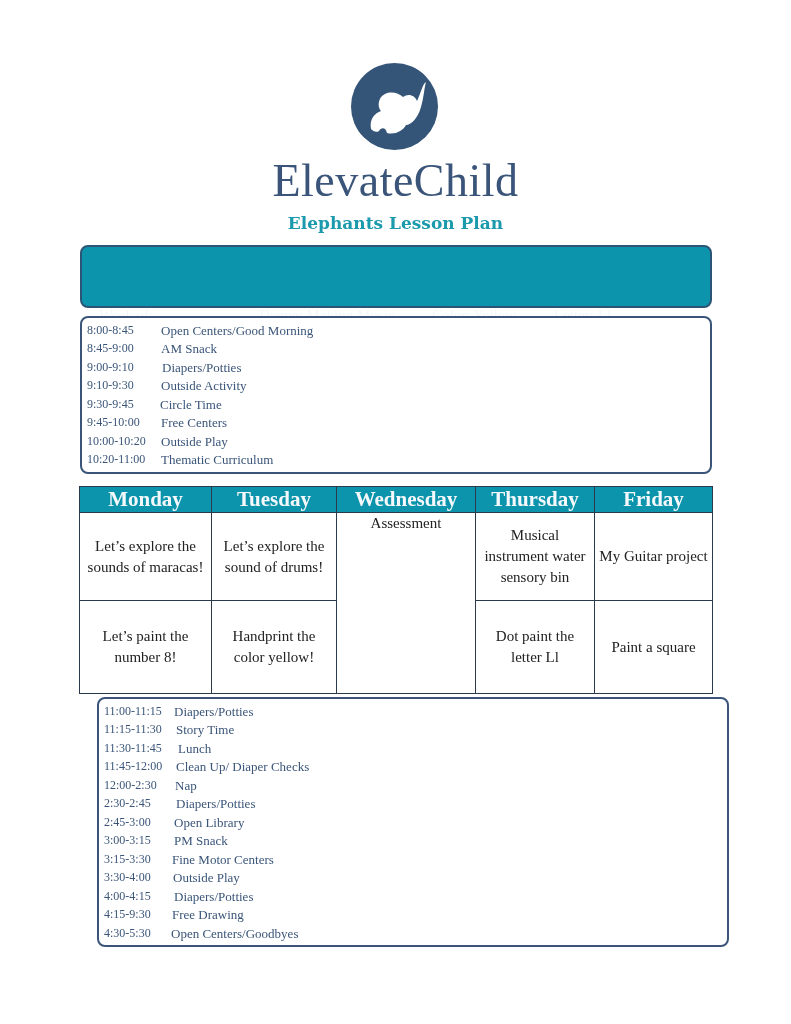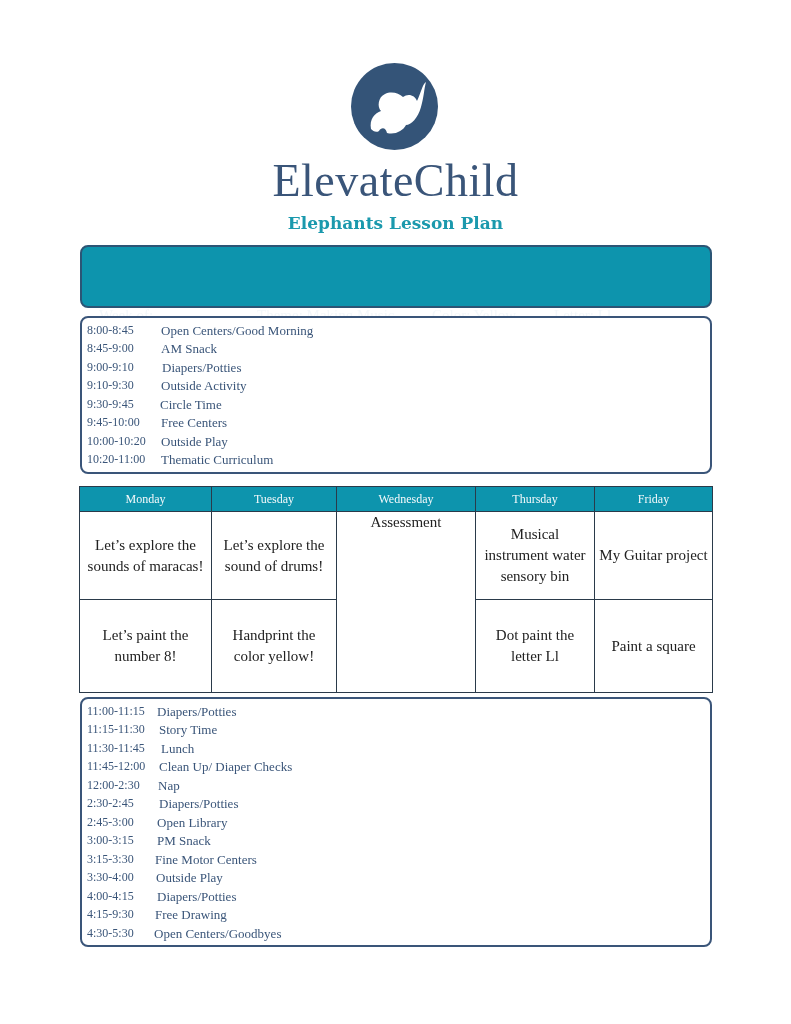--- a/index.html
+++ b/index.html
@@ -17,21 +17,21 @@
       font-family: "Liberation Serif", "DejaVu Serif", serif; font-size: 15px; }
     .info-box span { position: absolute; white-space: nowrap; margin-top: 48px; }
 
     .sched { position: absolute; left: 80px; width: 632px; border: 2px solid #3a5579; border-radius: 8px; background: #fff; }
     .sched .row { position: absolute; left: 5px; font-family: "Liberation Serif", "DejaVu Serif", serif; color: #3a5579; white-space: nowrap; }
     .sched .time { position: absolute; left: 0; font-size: 12px; }
     .sched .act { position: absolute; font-size: 13px; }
 
     table.week { position: absolute; left: 79px; top: 486px; width: 633px; border-collapse: collapse;
       font-family: "Liberation Serif", "DejaVu Serif", serif; table-layout: fixed; }
-    table.week th { background: #0d94ad; color: #f5f9fb; font-weight: normal; font-size: 12px; height: 25px;
+    table.week th { background: #0d94ad; color: #f5f9fb; font-weight: bold; font-size: 21px; height: 25px;
       border: 1px solid #2a3a4a; }
     table.week td { border: 1px solid #2a3a4a; text-align: center; vertical-align: middle; color: #222;
       font-size: 15px; line-height: 21px; padding: 0 4px; }
   </style>
 </head>
 <body>
 
 <div class="logo">
   <svg width="87" height="87" viewBox="0 0 87 87">
     <circle cx="43.5" cy="43.5" r="43.5" fill="#345478"></circle>
@@ -113,21 +113,21 @@
     </tr>
     <tr style="height:93px;">
       <td>Let’s paint the number 8!</td>
       <td>Handprint the color yellow!</td>
       <td>Dot paint the letter Ll</td>
       <td>Paint a square</td>
     </tr>
   </tbody>
 </table>
 
-<div class="sched" style="top:697px; height:250px;">
+<div class="sched" style="top:697px; height:250px;margin-left:17px;">
   <div class="row" style="top:5px;">
       <span class="time">11:00-11:15</span>
       <span class="act" style="left:70px;">Diapers/Potties</span>
     </div>
   <div class="row" style="top:23px;">
       <span class="time">11:15-11:30</span>
       <span class="act" style="left:72px;">Story Time</span>
     </div>
   <div class="row" style="top:42px;">
       <span class="time">11:30-11:45</span>

